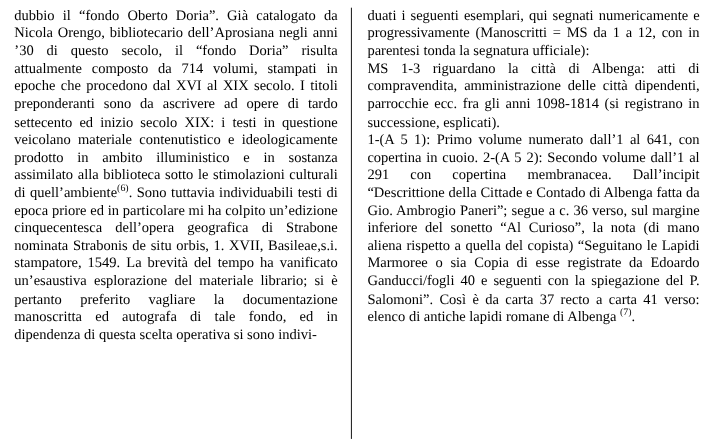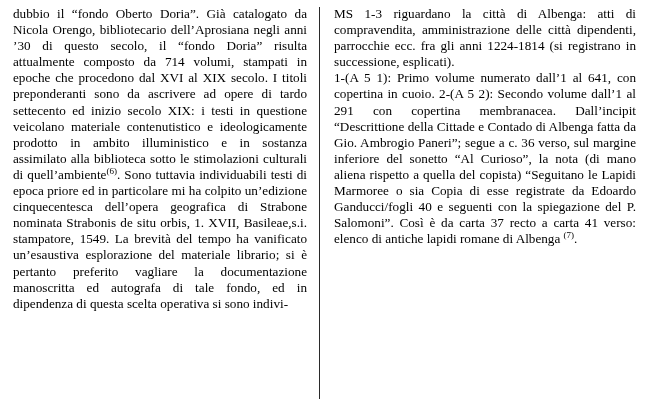--- a/index.html
+++ b/index.html
@@ -62,17 +62,18 @@
 
 <div class="page">
 
   <div class="column col-left">
     <p><span>dubbio il “fondo Oberto Doria”. Già catalogato da Nicola Orengo, bibliotecario dell’Aprosiana negli anni ’30 di questo secolo, il “fondo Doria” risulta attualmente composto da 714 volumi, stampati in epoche che procedono dal XVI al XIX secolo. I titoli preponderanti sono da ascrivere ad opere di tardo settecento ed inizio secolo XIX: i testi in questione veicolano materiale contenutistico e ideologicamente prodotto in ambito illuministico e in sostanza assimilato alla biblioteca sotto le stimolazioni culturali di quell’ambiente</span><span class="sup">(6)</span><span>. Sono tuttavia individuabili testi di epoca priore ed in particolare mi ha colpito un’edizione cinquecentesca dell’opera geografica di Strabone nominata </span><span class="ital">Strabonis de situ orbis,</span><span> 1. XVII, Basileae,s.i. stampatore, 1549. La brevità del tempo ha vanificato un’esaustiva esplorazione del materiale librario; si è pertanto preferito vagliare la documentazione manoscritta ed autografa di tale fondo, ed in dipendenza di questa scelta operativa si sono indivi-</span></p>
   </div>
 
   <div class="divider"></div>
 
   <div class="column col-right">
-    <p><span>MS 1-3 riguardano la città di Albenga: atti di compravendita, amministrazione delle città dipendenti, parrocchie ecc. fra gli anni 1224-1814 (si registrano in successione, esplicati).</span></p>
+    <p><span>duati i seguenti esemplari, qui segnati numericamente e progressivamente (Manoscritti = MS da 1 a 12, con in parentesi tonda la segnatura ufficiale):</span></p>
+    <p><span>MS 1-3 riguardano la città di Albenga: atti di compravendita, amministrazione delle città dipendenti, parrocchie ecc. fra gli anni 1098-1814 (si registrano in successione, esplicati).</span></p>
     <p><span>1-(A 5 1): Primo volume numerato dall’1 al 641, con copertina in cuoio. 2-(A 5 2): Secondo volume dall’1 al 291 con copertina membranacea. Dall’</span><span class="ital">incipit</span><span> “Descrittione della Cittade e Contado di Albenga fatta da Gio. Ambrogio Paneri”; segue a c. 36 verso, sul margine inferiore del sonetto “Al Curioso”, la nota (di mano aliena rispetto a quella del copista) “Seguitano le Lapidi Marmoree o sia Copia di esse registrate da Edoardo Ganducci/fogli 40 e seguenti con la spiegazione del P. Salomoni”. Così è da carta 37 recto a carta 41 verso: elenco di antiche lapidi romane di Albenga </span><span class="sup">(7)</span><span>.</span></p>
   </div>
 
 </div>
 
 </body></html>

